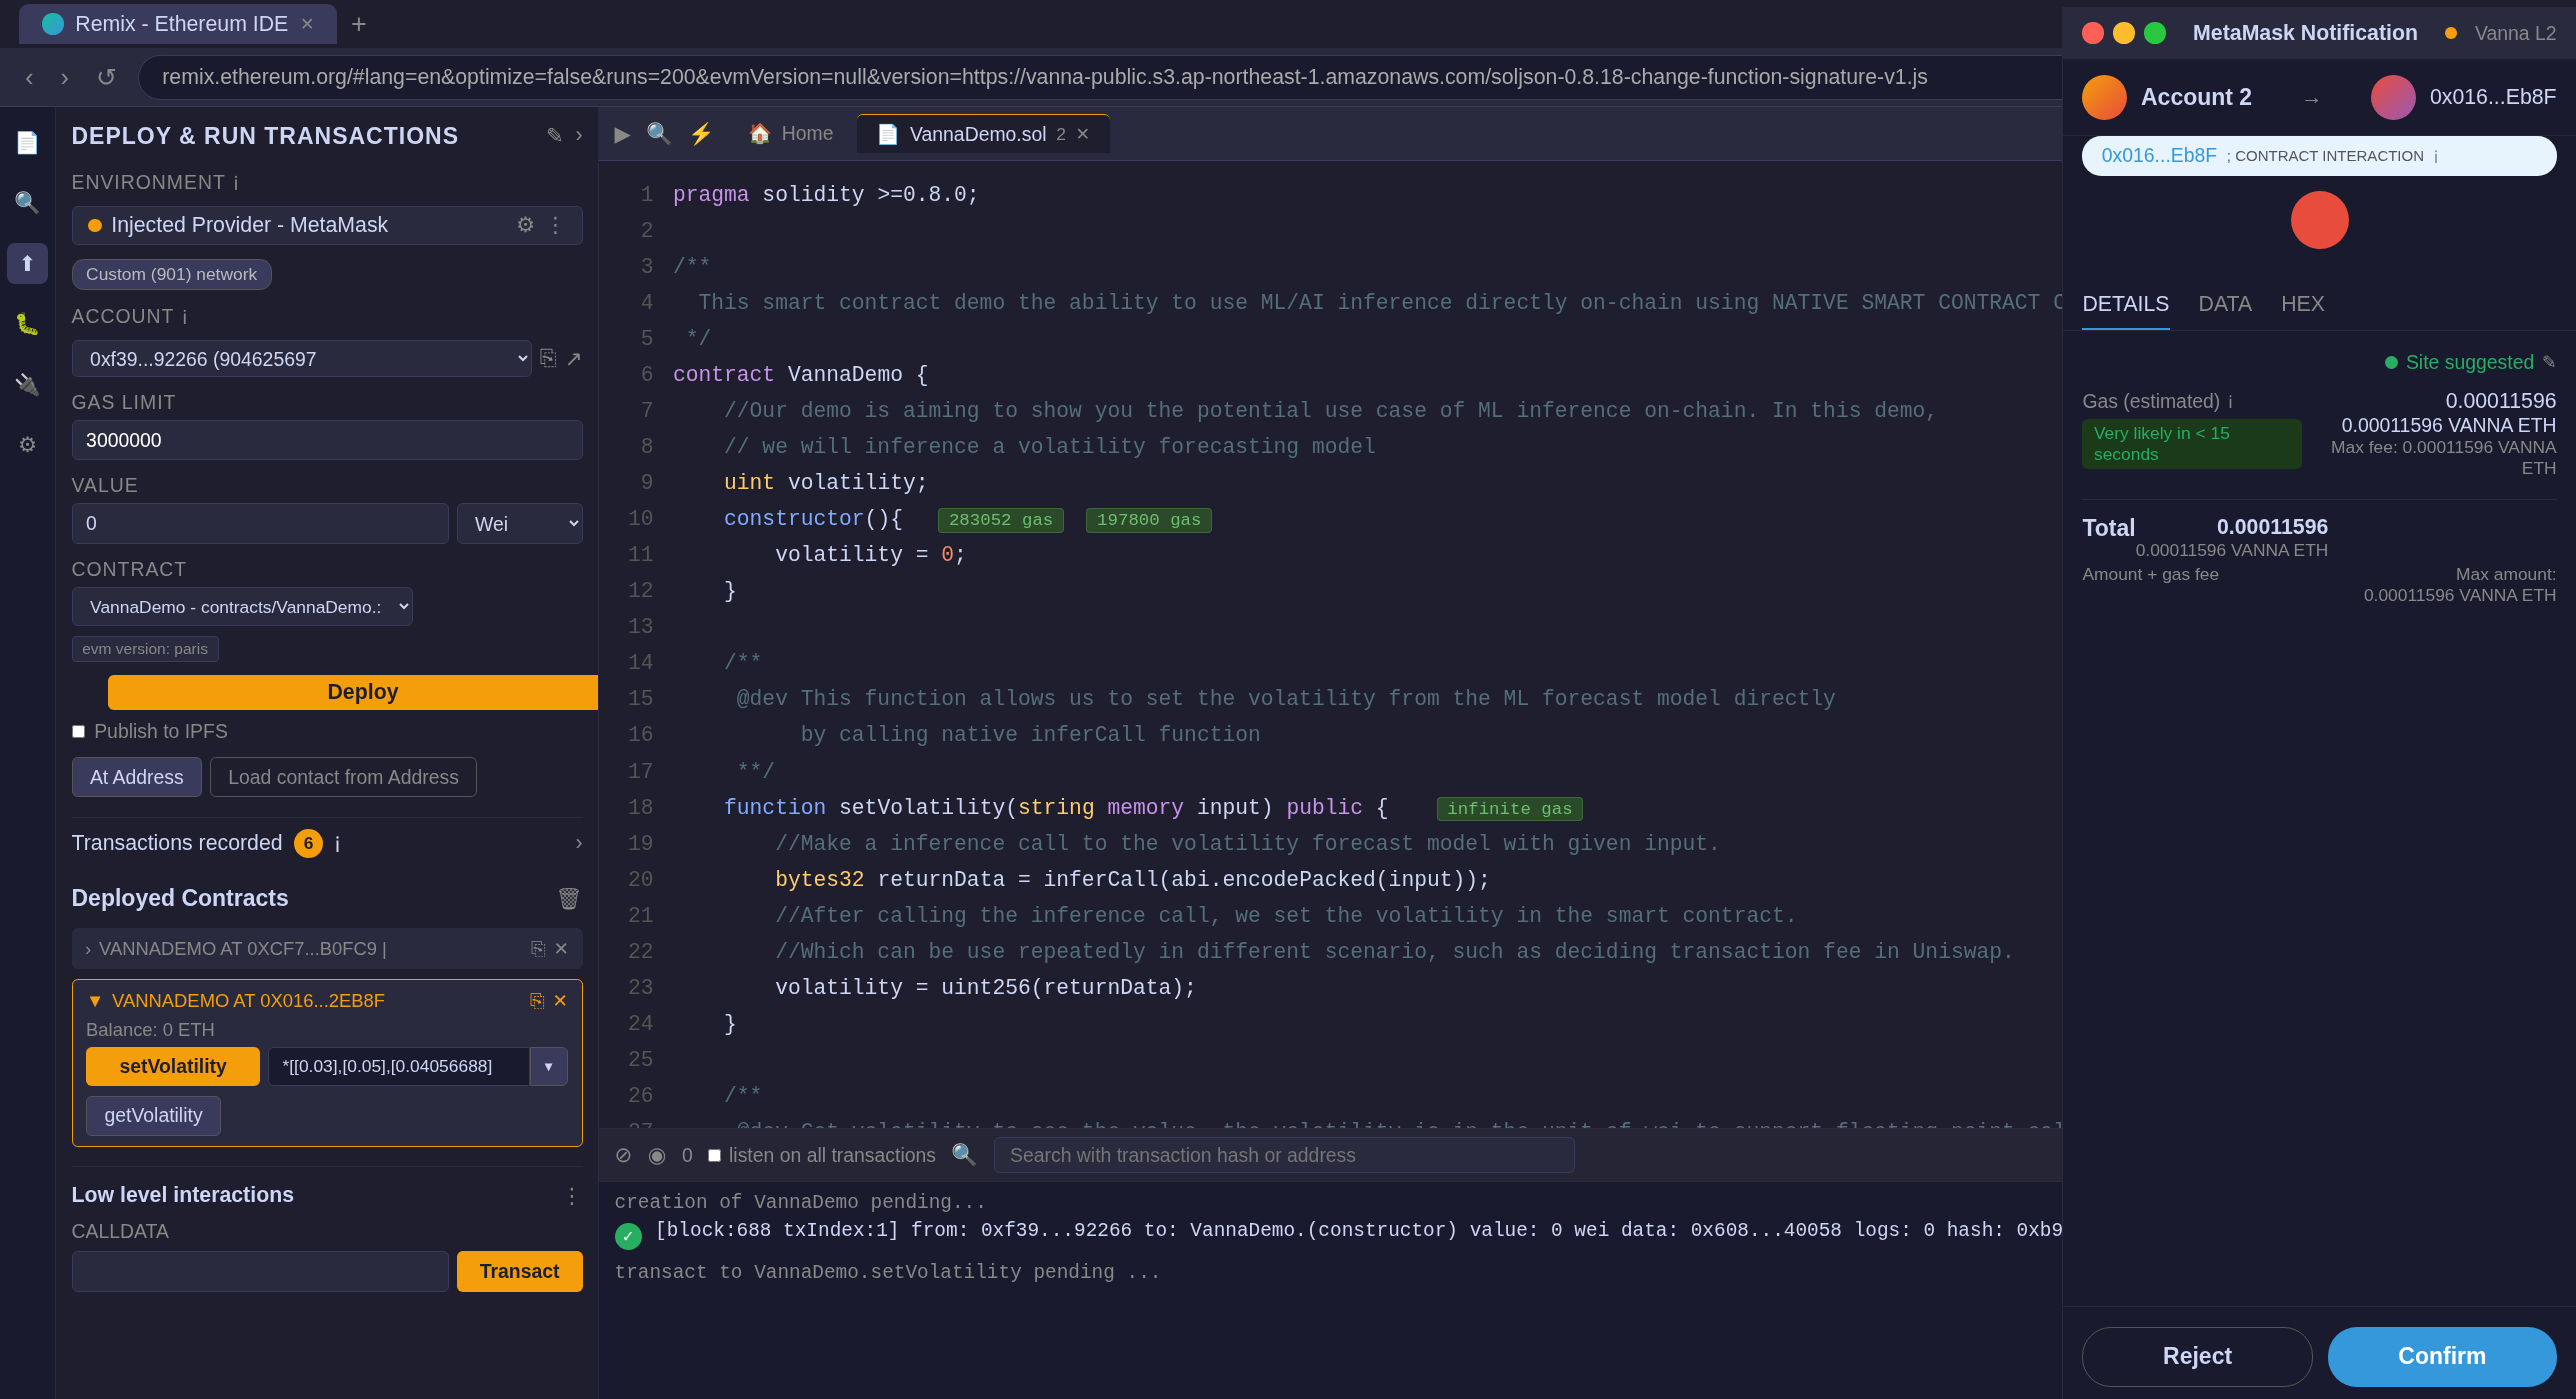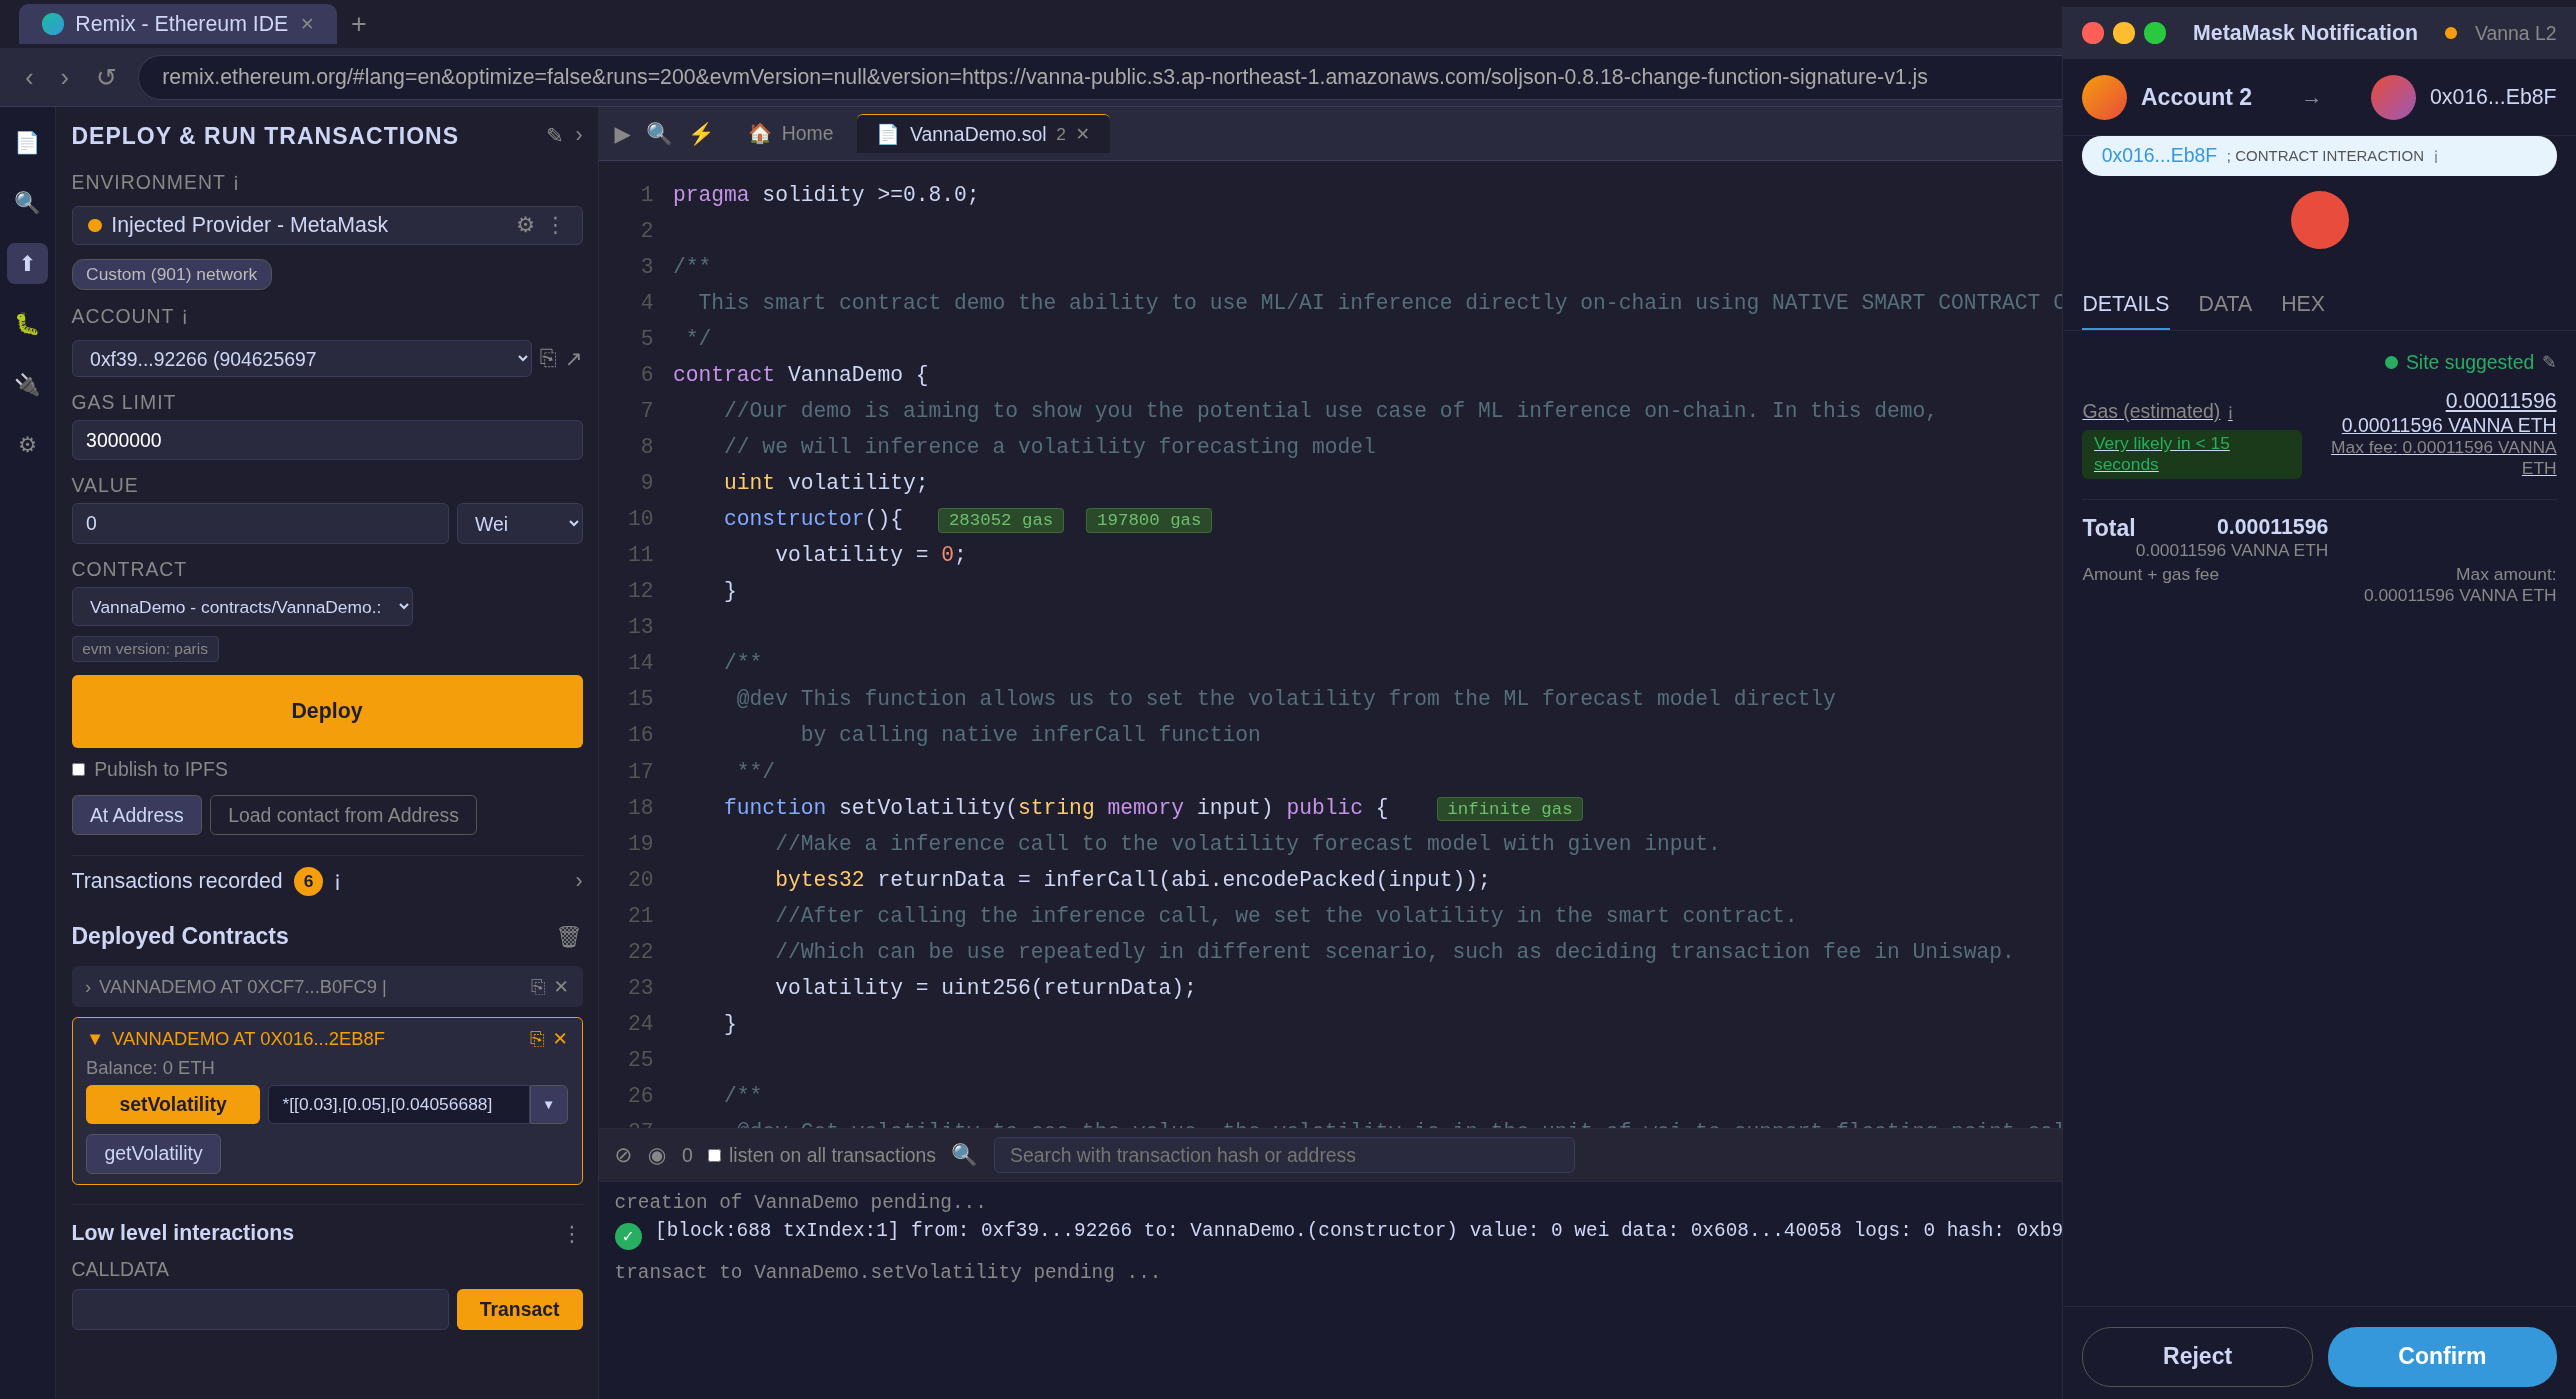--- a/index.html
+++ b/index.html
@@ -248,26 +248,27 @@
       border-radius: 5.8px;
       padding: 7.8px 13.6px;
       color: #cdd6f4;
       font-size: 17.4px;
     }
     .deploy-btn {
       width: 100%;
       background: #f59e0b;
       border: none;
       border-radius: 5.8px;
-      padding: 24px;
+      padding: 5px;
       color: #1e1e2e;
       font-size: 21.3px;
       font-weight: bold;
       cursor: pointer;
       margin-bottom: 9.7px;
+      margin-left: 36px;
     }
     .checkbox-row {
       display: flex;
       align-items: center;
       gap: 9.7px;
       font-size: 19.4px;
       color: #888;
       margin-bottom: 13.6px;
     }
     .at-address-row {
@@ -806,22 +807,21 @@
       color: #cdd6f4;
       text-align: right;
     }
     .mm-gas-eth {
       font-size: 19.4px;
       color: #cdd6f4;
     }
     .mm-gas-row-flex {
       display: flex;
       justify-content: space-between;
-      align-items: flex-end;
-      text-decoration: underline;
+      align-items: flex-start;
     }
     .mm-likely-badge {
       background: #1a3a1a;
       border-radius: 5.8px;
       padding: 3.9px 11.6px;
       font-size: 17.4px;
       color: #27ae60;
       margin-top: 3.9px;
     }
     .mm-max-fee {

